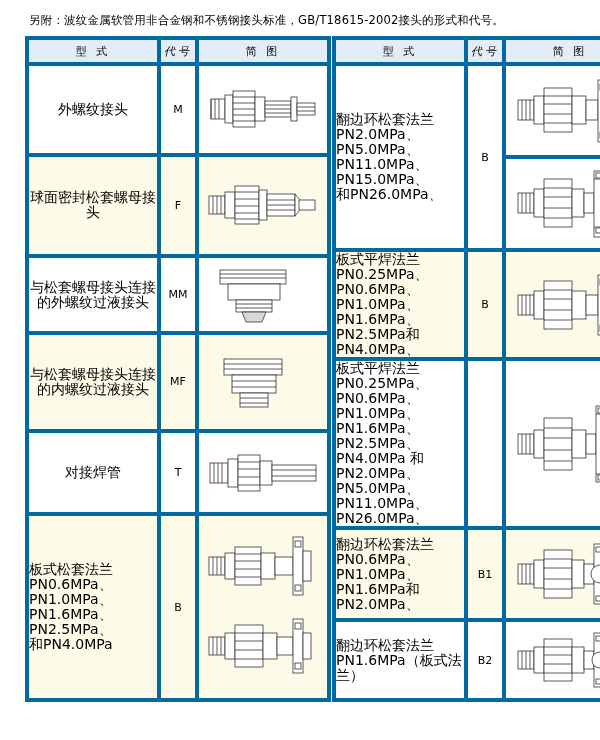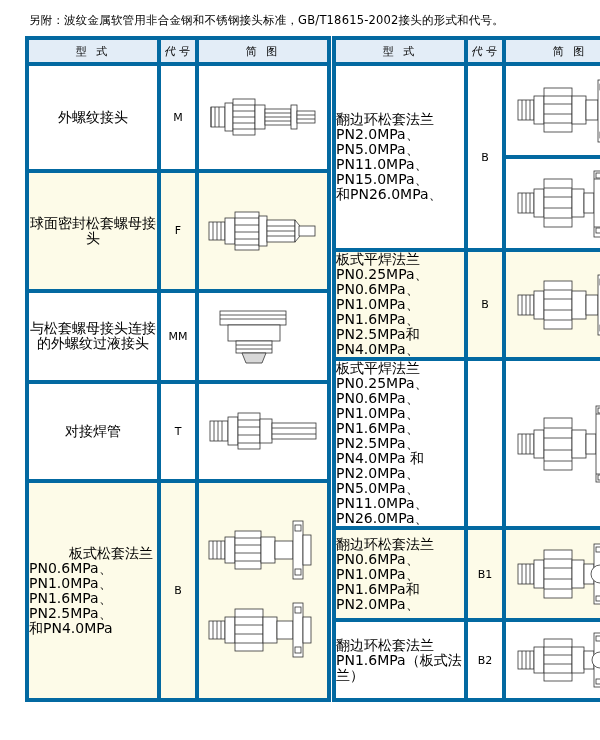--- a/index.html
+++ b/index.html
@@ -156,20 +156,36 @@
                 <path d="M12 12 L78 12 M12 16 L78 16"></path>
                 <rect x="20" y="22" width="52" height="16"></rect>
                 <rect x="28" y="38" width="36" height="12"></rect>
                 <path d="M28 42 L64 42 M28 46 L64 46"></path>
                 <path d="M34 50 L58 50 L54 60 L38 60 Z" fill="#d8d8d8"></path>
               </g>
             </svg>
           </td>
         </tr>
 
+        <tr style="height:88px;">
+          <td class="cell-type center yellow">与松套螺母接头连接的内螺纹过液接头</td>
+          <td class="cell-code yellow">MF</td>
+          <td class="cell-fig yellow">
+            <svg class="fig" width="110" height="66" viewBox="0 0 110 66">
+              <g fill="#ffffff" stroke="#333" stroke-width="0.8">
+                <rect x="16" y="10" width="58" height="16"></rect>
+                <path d="M16 15 L74 15 M16 20 L74 20"></path>
+                <rect x="24" y="26" width="44" height="18"></rect>
+                <path d="M24 32 L68 32 M24 38 L68 38"></path>
+                <rect x="32" y="44" width="28" height="14"></rect>
+                <path d="M32 49 L60 49 M32 54 L60 54"></path>
+              </g>
+            </svg>
+          </td>
+        </tr>
 
         <tr style="height:76px;">
           <td class="cell-type center white">对接焊管</td>
           <td class="cell-code white">T</td>
           <td class="cell-fig white">
             <svg class="fig" width="118" height="52" viewBox="0 0 118 52">
               <g fill="#ffffff" stroke="#333" stroke-width="0.8">
                 <rect x="6" y="16" width="18" height="20"></rect>
                 <path d="M10 16 L10 36 M14 16 L14 36 M18 16 L18 36"></path>
                 <rect x="24" y="12" width="10" height="28"></rect>
@@ -178,21 +194,21 @@
                 <rect x="56" y="14" width="12" height="24"></rect>
                 <rect x="68" y="18" width="44" height="16"></rect>
                 <path d="M68 23 L112 23 M68 29 L112 29"></path>
               </g>
             </svg>
           </td>
         </tr>
 
         <tr style="height:168px;">
           <td class="cell-type yellow">
-            <span style="white-space:pre-line;margin-left:40px;">板式松套法兰
+            <span style="white-space:pre-line;">板式松套法兰
 PN0.6MPa、PN1.0MPa、
 PN1.6MPa、PN2.5MPa、
 和PN4.0MPa</span>
           </td>
           <td class="cell-code yellow">B</td>
           <td class="cell-fig yellow">
             <svg class="fig" width="120" height="76" viewBox="0 0 120 76">
               <g fill="#ffffff" stroke="#333" stroke-width="0.8">
                 <rect x="6" y="28" width="16" height="18"></rect>
                 <path d="M10 28 L10 46 M14 28 L14 46 M18 28 L18 46"></path>

